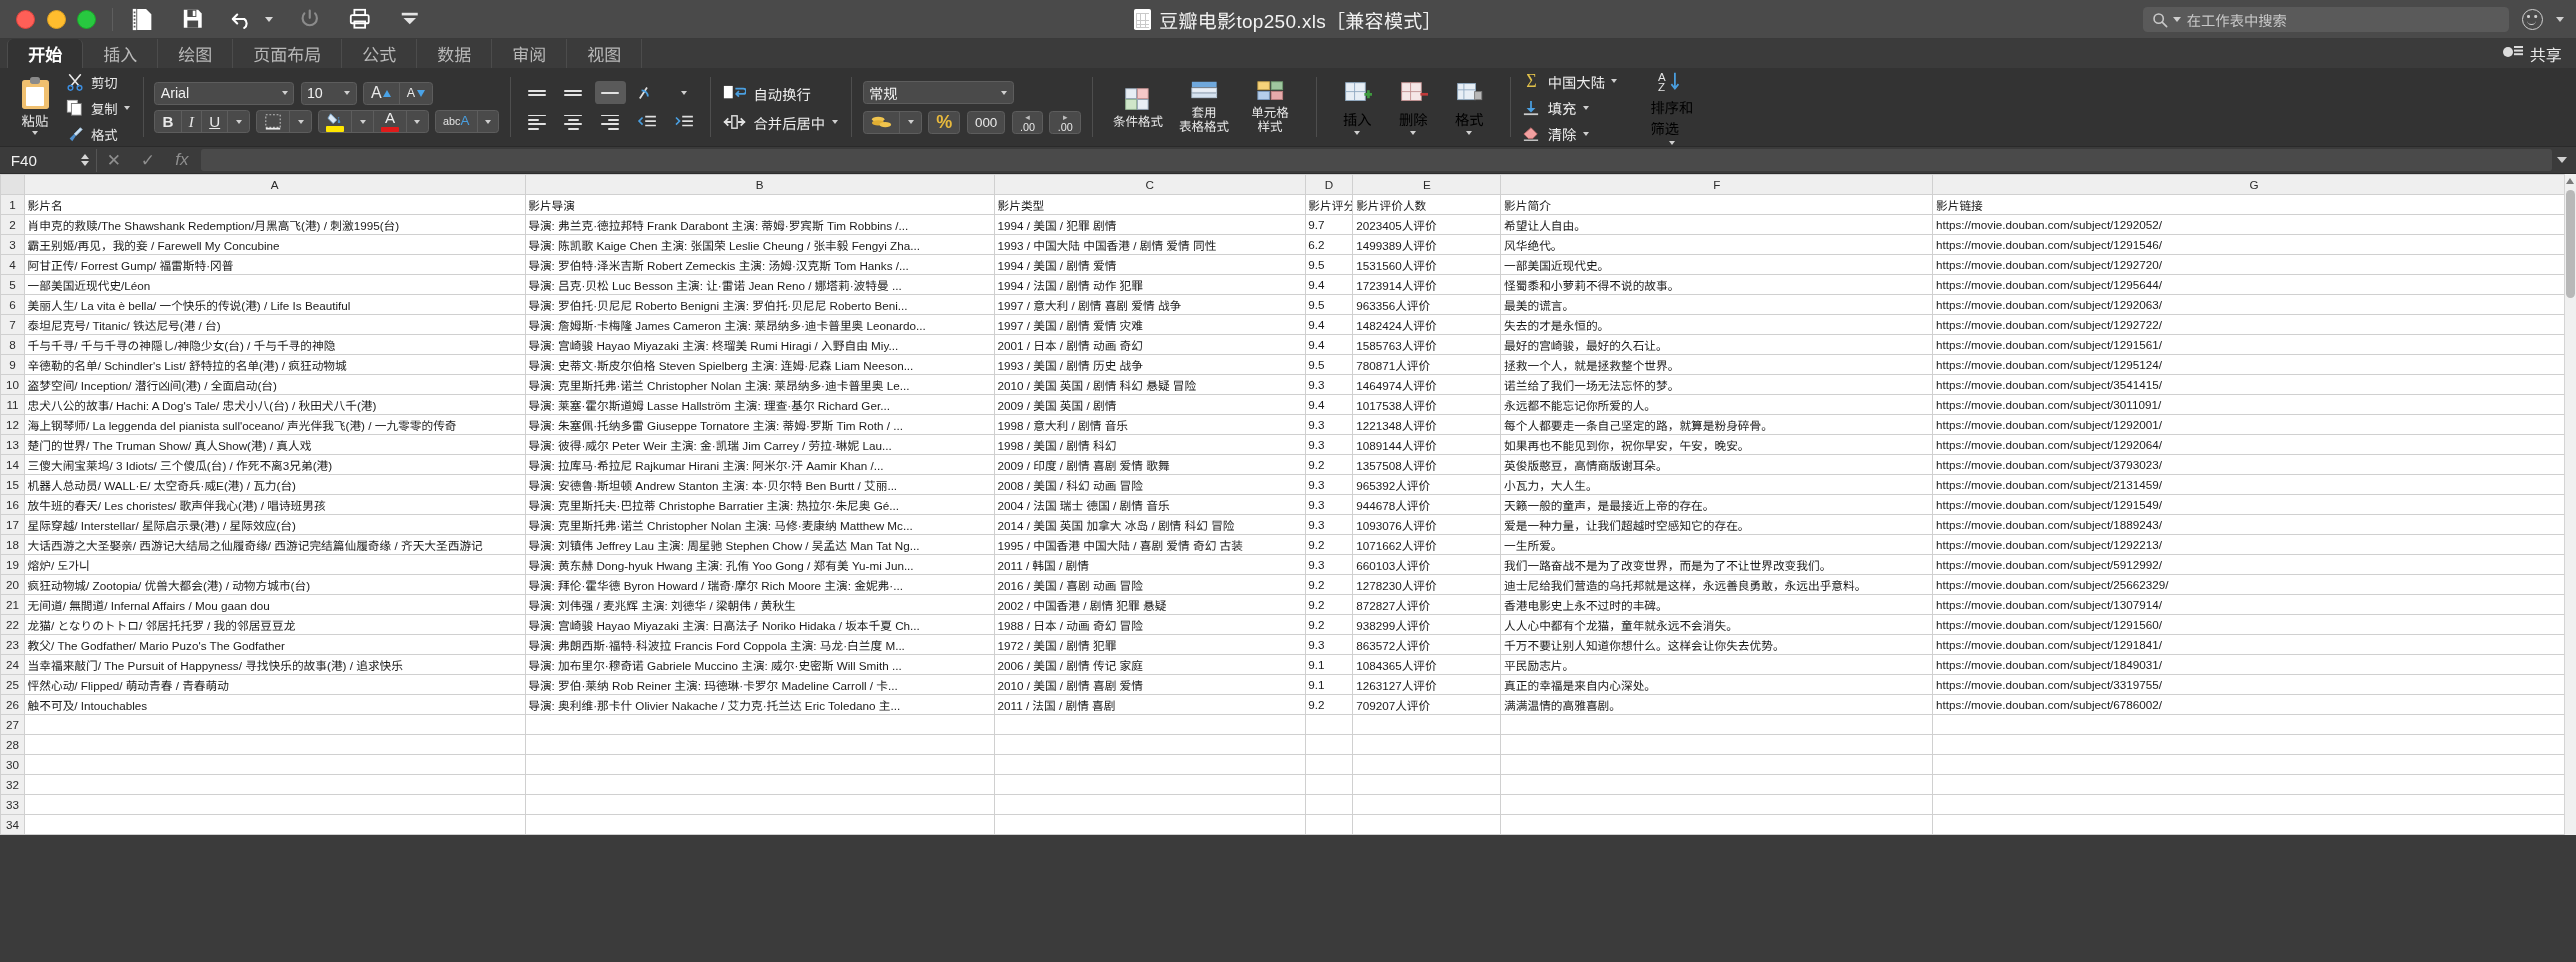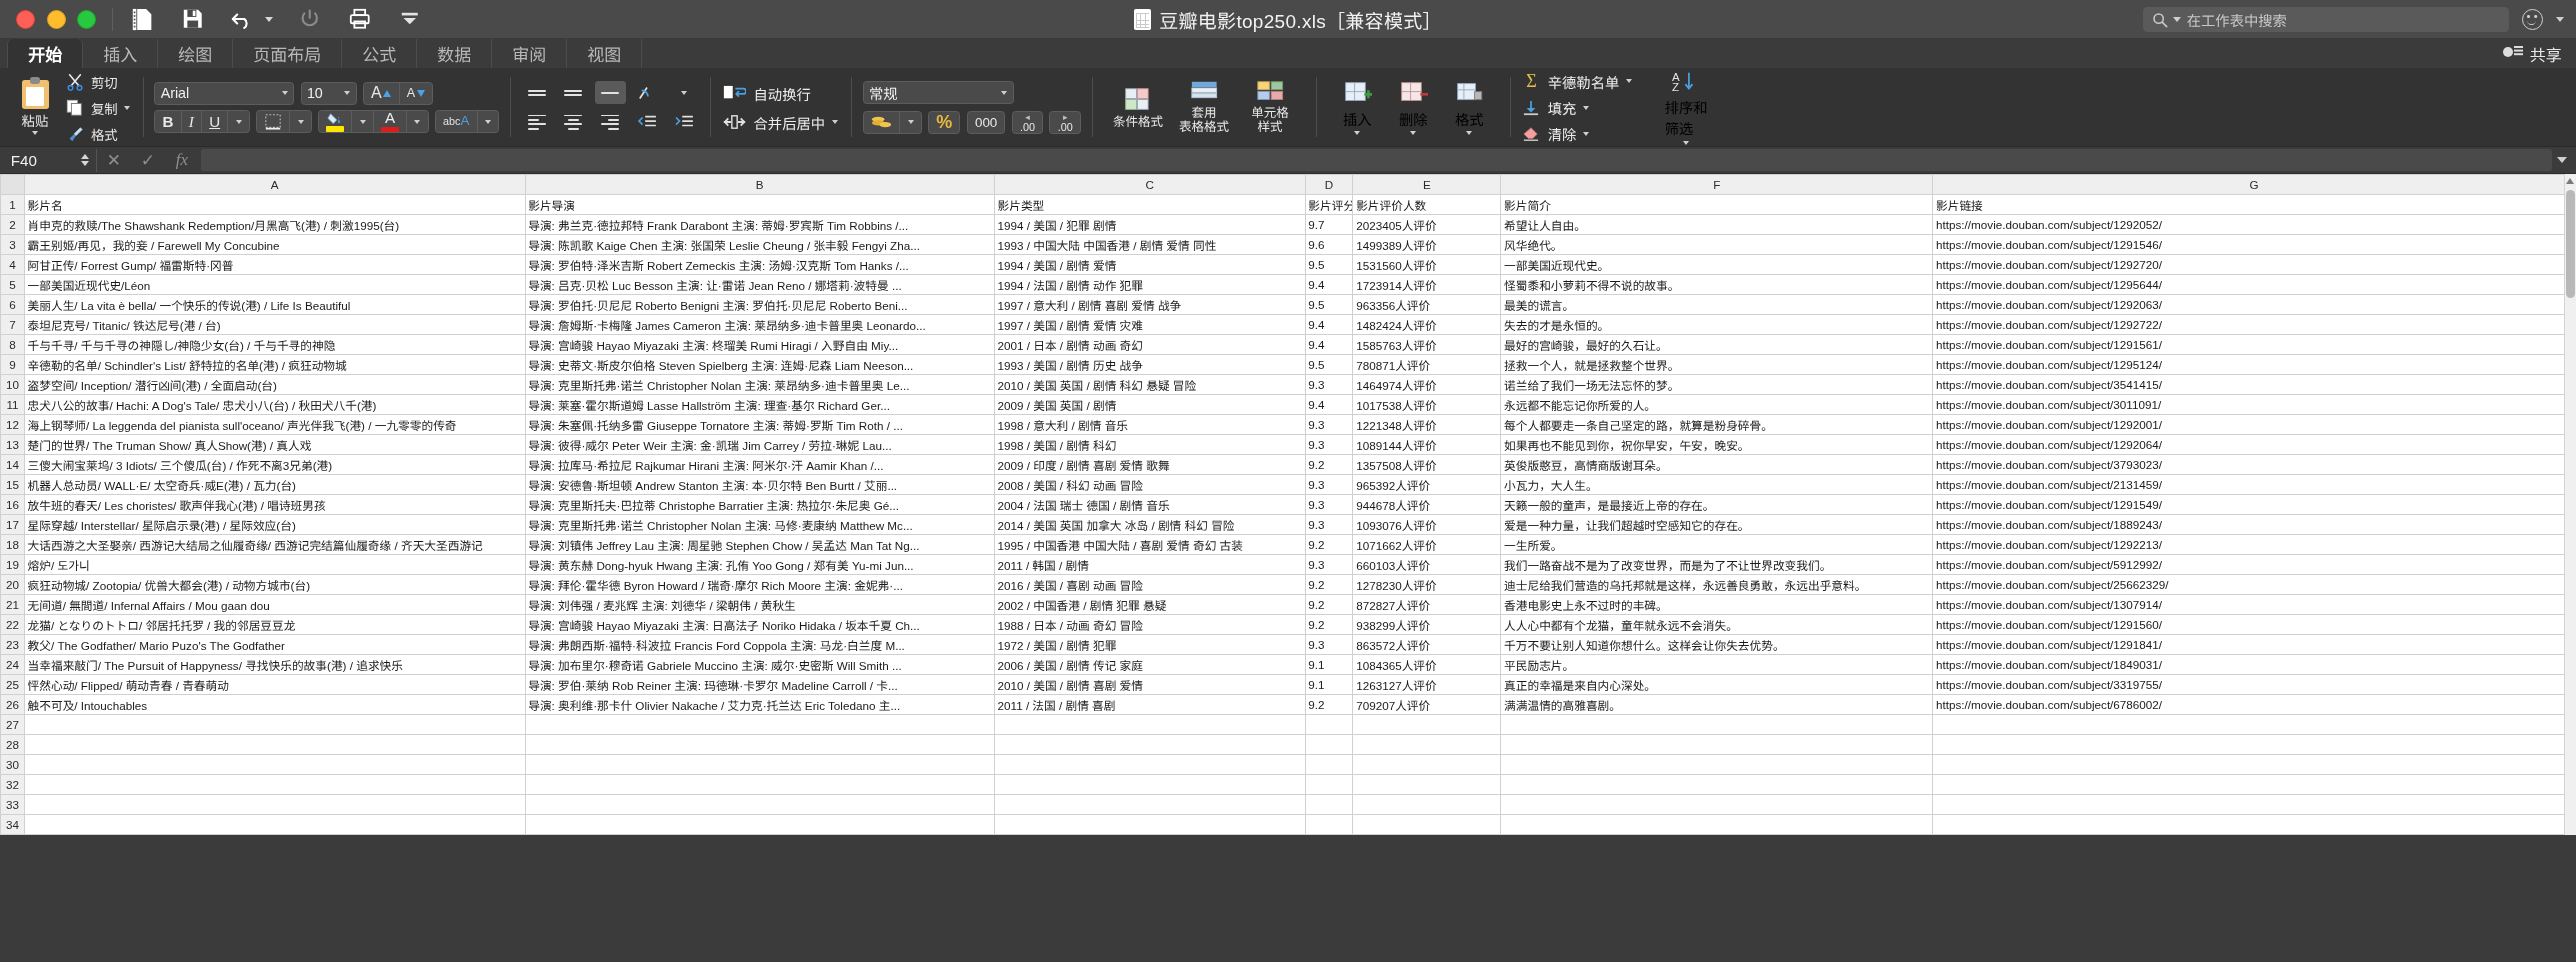--- a/index.html
+++ b/index.html
@@ -138,21 +138,21 @@
   .editrow{display:flex;align-items:center;gap:6.3px;cursor:pointer;color:#ededed;font-size:14.3px;}
 
   
   .formulabar{height:27px;background:#3b3b3b;display:flex;align-items:center;border-bottom:0.9px solid #2c2c2c;}
   .namebox{width:70px;height:21.5px;margin-left:7.2px;display:flex;align-items:center;color:#f0f0f0;font-size:15.2px;padding-left:3.6px;}
   .spin{display:flex;flex-direction:column;gap:2.7px;margin-left:3.6px;margin-right:7.2px;cursor:pointer;}
   .spin .u{width:0;height:0;border-left:4.5px solid transparent;border-right:4.5px solid transparent;border-bottom:5.4px solid #d6d6d6;}
   .spin .d{width:0;height:0;border-left:4.5px solid transparent;border-right:4.5px solid transparent;border-top:5.4px solid #d6d6d6;}
   .fbsep{width:0.9px;height:23px;background:#555;}
   .fbtn{width:34px;height:25px;display:flex;align-items:center;justify-content:center;color:#8e8e8e;font-size:17px;cursor:pointer;}
-  .fxi{font-style:italic;font-family:Liberation Serif, serif;}
+  .fxi{font-style:italic;font-family:Liberation Sans, sans-serif;}
   .finput{flex:1;height:21.5px;background:#4a4a4a;border-radius:2.7px;margin:0 5.4px 0 1.8px;color:#f0f0f0;font-size:14.3px;display:flex;align-items:center;padding:0 5.4px;cursor:text;}
   .fb-caret{width:0;height:0;border-left:5.4px solid transparent;border-right:5.4px solid transparent;border-top:6.3px solid #cfcfcf;margin-right:9px;cursor:pointer;}
 
   
   .gridwrap{position:relative;width:2576px;height:auto;background:#ffffff;}
   table.grid{border-collapse:collapse;table-layout:fixed;width:2576px;font-size:11.7px;color:#1a1a1a;}
   table.grid th, table.grid td{
     border:0.9px solid #d0d0d0; padding:0 2.7px; height:20px;
     overflow:hidden; white-space:nowrap; text-overflow:clip;
     font-weight:normal; font-size:11.7px; vertical-align:middle;
@@ -594,21 +594,21 @@
         </svg>
       <span class="lbl2">格式</span>
       <span class="mini-caret"></span>
     </div>
   </div>
   <div class="rsep"></div>
 
   <div class="editgrp">
     <div class="editrow">
       <span class="ic" style="color:#e0c04a;font-size:18px;font-family:'Liberation Serif',serif">Σ</span>
-      <span>辛德勒名单</span>
+      <span>中国大陆</span>
       <span class="mini-caret"></span>
     </div>
     <div class="editrow">
       <span class="ic">
         <svg width="18" height="16" viewBox="0 0 20 18">
             <path d="M10 1 v11" stroke="#4a9fe0" stroke-width="2"></path>
             <path d="M5 9 L10 14 L15 9 Z" fill="#4a9fe0"></path>
             <path d="M2 16 H18" stroke="#ccc" stroke-width="2"></path>
           </svg>
       </span>
@@ -690,21 +690,21 @@
           <td class="c-D num">9.7</td>
           <td class="c-E num">2023405人评价</td>
           <td class="c-F">希望让人自由。</td>
           <td class="c-G">https://movie.douban.com/subject/1292052/</td>
         </tr>
         <tr>
           <td class="rowhdr">3</td>
           <td class="c-A">霸王别姬/再见，我的妾 / Farewell My Concubine</td>
           <td class="c-B">导演: 陈凯歌 Kaige Chen   主演: 张国荣 Leslie Cheung / 张丰毅 Fengyi Zha...</td>
           <td class="c-C">1993 / 中国大陆 中国香港 / 剧情 爱情 同性</td>
-          <td class="c-D num">9.6</td>
+          <td class="c-D num">6.2</td>
           <td class="c-E num">1499389人评价</td>
           <td class="c-F">风华绝代。</td>
           <td class="c-G">https://movie.douban.com/subject/1291546/</td>
         </tr>
         <tr>
           <td class="rowhdr">4</td>
           <td class="c-A">阿甘正传/ Forrest Gump/ 福雷斯特·冈普</td>
           <td class="c-B">导演: 罗伯特·泽米吉斯 Robert Zemeckis   主演: 汤姆·汉克斯 Tom Hanks /...</td>
           <td class="c-C">1994 / 美国 / 剧情 爱情</td>
           <td class="c-D num">9.5</td>

